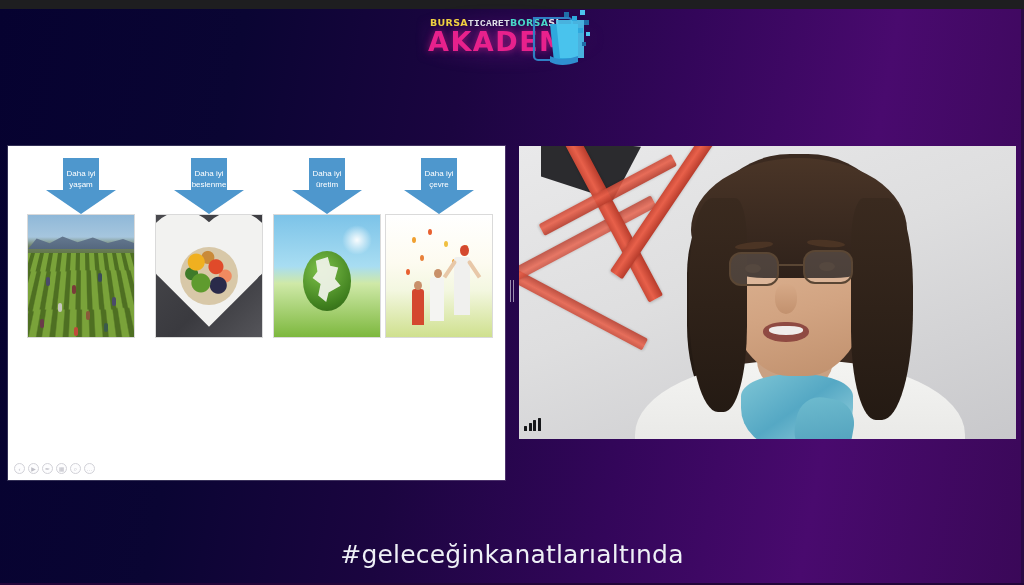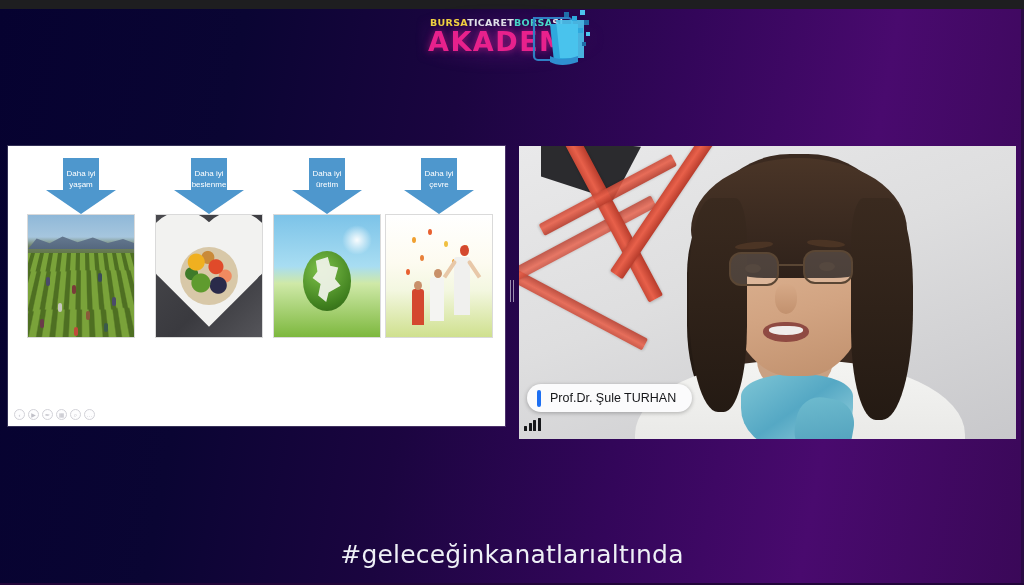--- a/index.html
+++ b/index.html
@@ -44,37 +44,37 @@
         rgba(90,20,120,.55) 0%, rgba(60,10,90,.20) 55%, rgba(0,0,0,0) 75%);
     filter: blur(2px);
   }
   #logo-top {
     position: absolute; left: 10px; top: 9px;
     font-size: 9.5px; font-weight: bold; letter-spacing: .3px;
     white-space: nowrap;
     font-family: "DejaVu Sans", sans-serif;
   }
   #logo-top span:nth-child(1) { color: #f0d040; }
-  #logo-top span:nth-child(2) { color: #e0e0e8; }
+  #logo-top span:nth-child(2) { color: #e0e0e8; font-family: Liberation Mono, monospace; }
   #logo-top span:nth-child(3) { color: #48d8c8; }
   #logo-top span:nth-child(4) { color: #e0e0e8; }
   #logo-main {
     position: absolute; left: 8px; top: 20px;
     font-size: 27px; font-weight: bold; letter-spacing: 1.5px;
     color: #e8218c; line-height: 1;
     font-family: "DejaVu Sans", sans-serif;
     text-shadow: 0 0 7px rgba(232,33,140,.55);
   }
   #logo-main .dot { color: #9b2fc4; }
   #logo-book { position: absolute; left: 108px; top: 2px; }
 
   
   #slide {
     position: absolute; left: 8px; top: 146px;
-    width: 497px; height: 280px;
+    width: 497px; height: 334px;
     background: #ffffff;
     box-shadow: 0 0 0 1px rgba(255,255,255,.18);
     overflow: hidden;
   }
   .col {
     position: absolute; top: 12px;
     width: 110px;
   }
   .arrow-wrap { position: relative; width: 78px; height: 56px; margin: 0 auto; }
   .arrow-label {
@@ -498,24 +498,20 @@
   <div class="sp-brow" id="brow-r"></div>
   <div class="sp-eye" id="eye-l"></div>
   <div class="sp-eye" id="eye-r"></div>
   <div class="sp-lens" id="lens-l"></div>
   <div class="sp-lens" id="lens-r"></div>
   <div id="lens-bridge"></div>
   <div id="sp-nose"></div>
   <div id="sp-mouth"></div>
   <div id="sp-mouth-in"></div>
 
-  <div id="name-label">
-    <div id="name-bar"></div>
-    <div id="name-text">Prof.Dr. Şule TURHAN</div>
-  </div>
 
   <div id="signal">
     <i></i>
       <i></i>
       <i></i>
       <i></i>
   </div>
 </div>
 
 <div id="hashtag">#geleceğinkanatlarıaltında</div>

